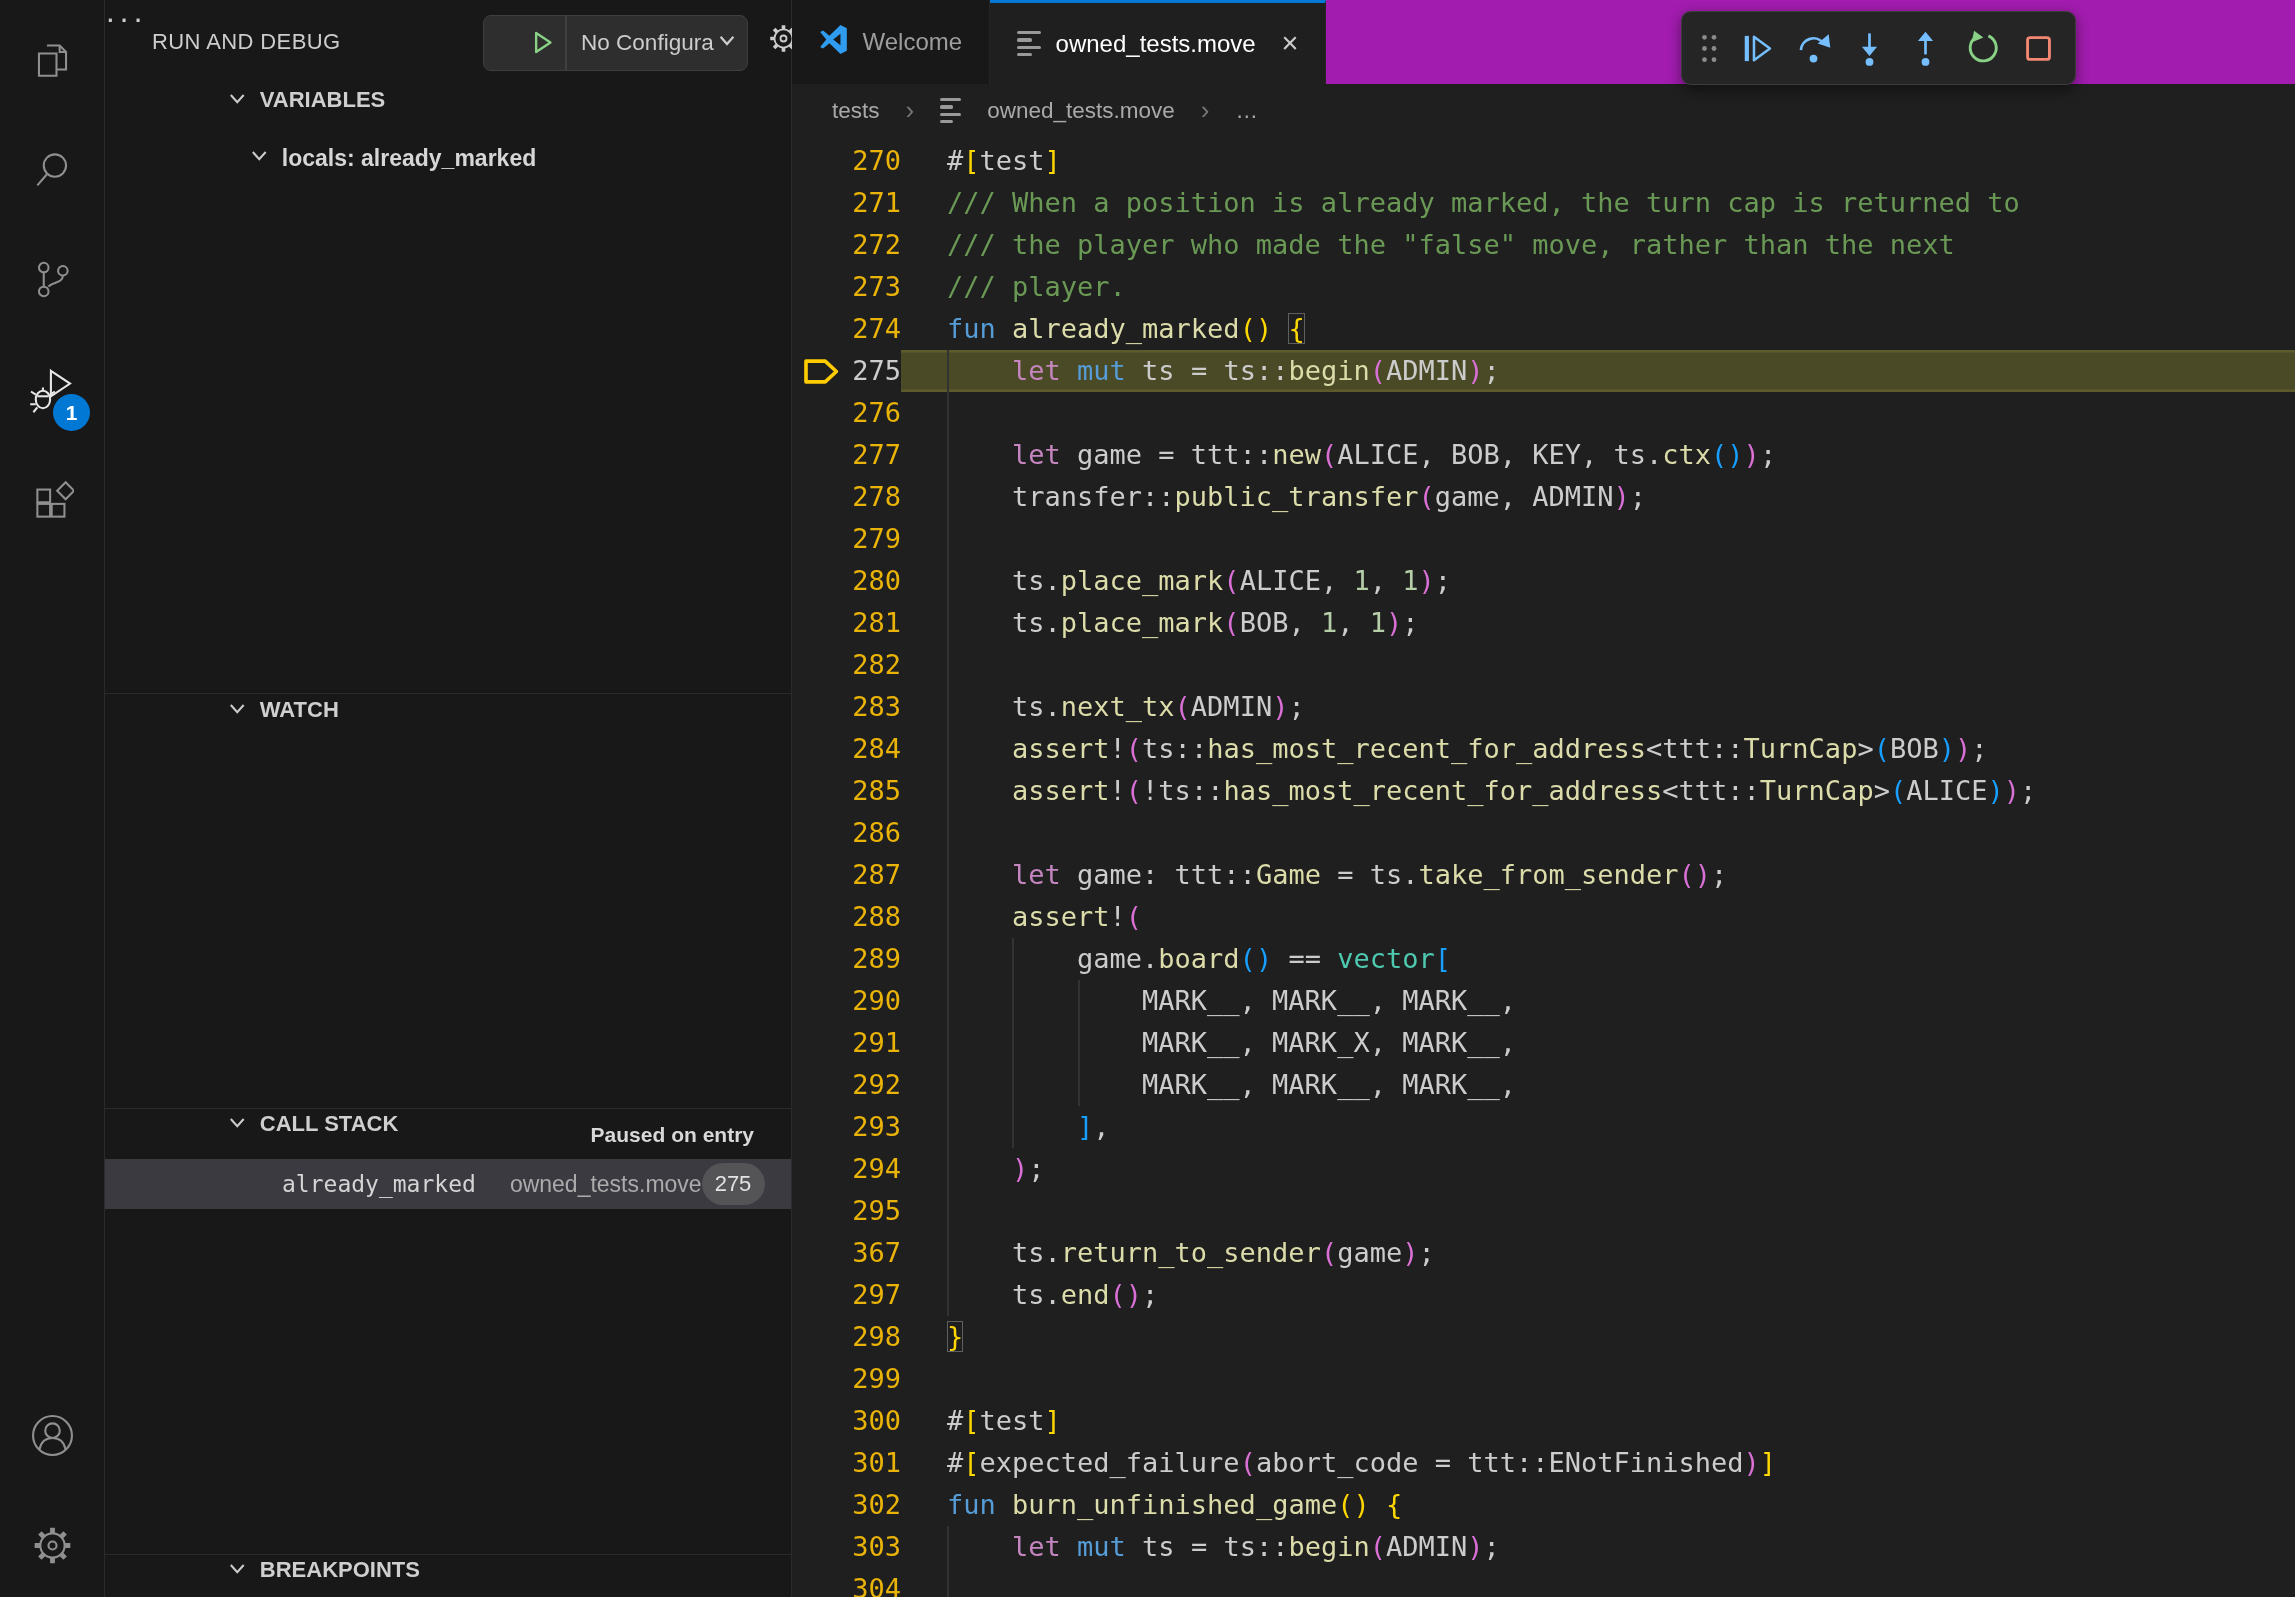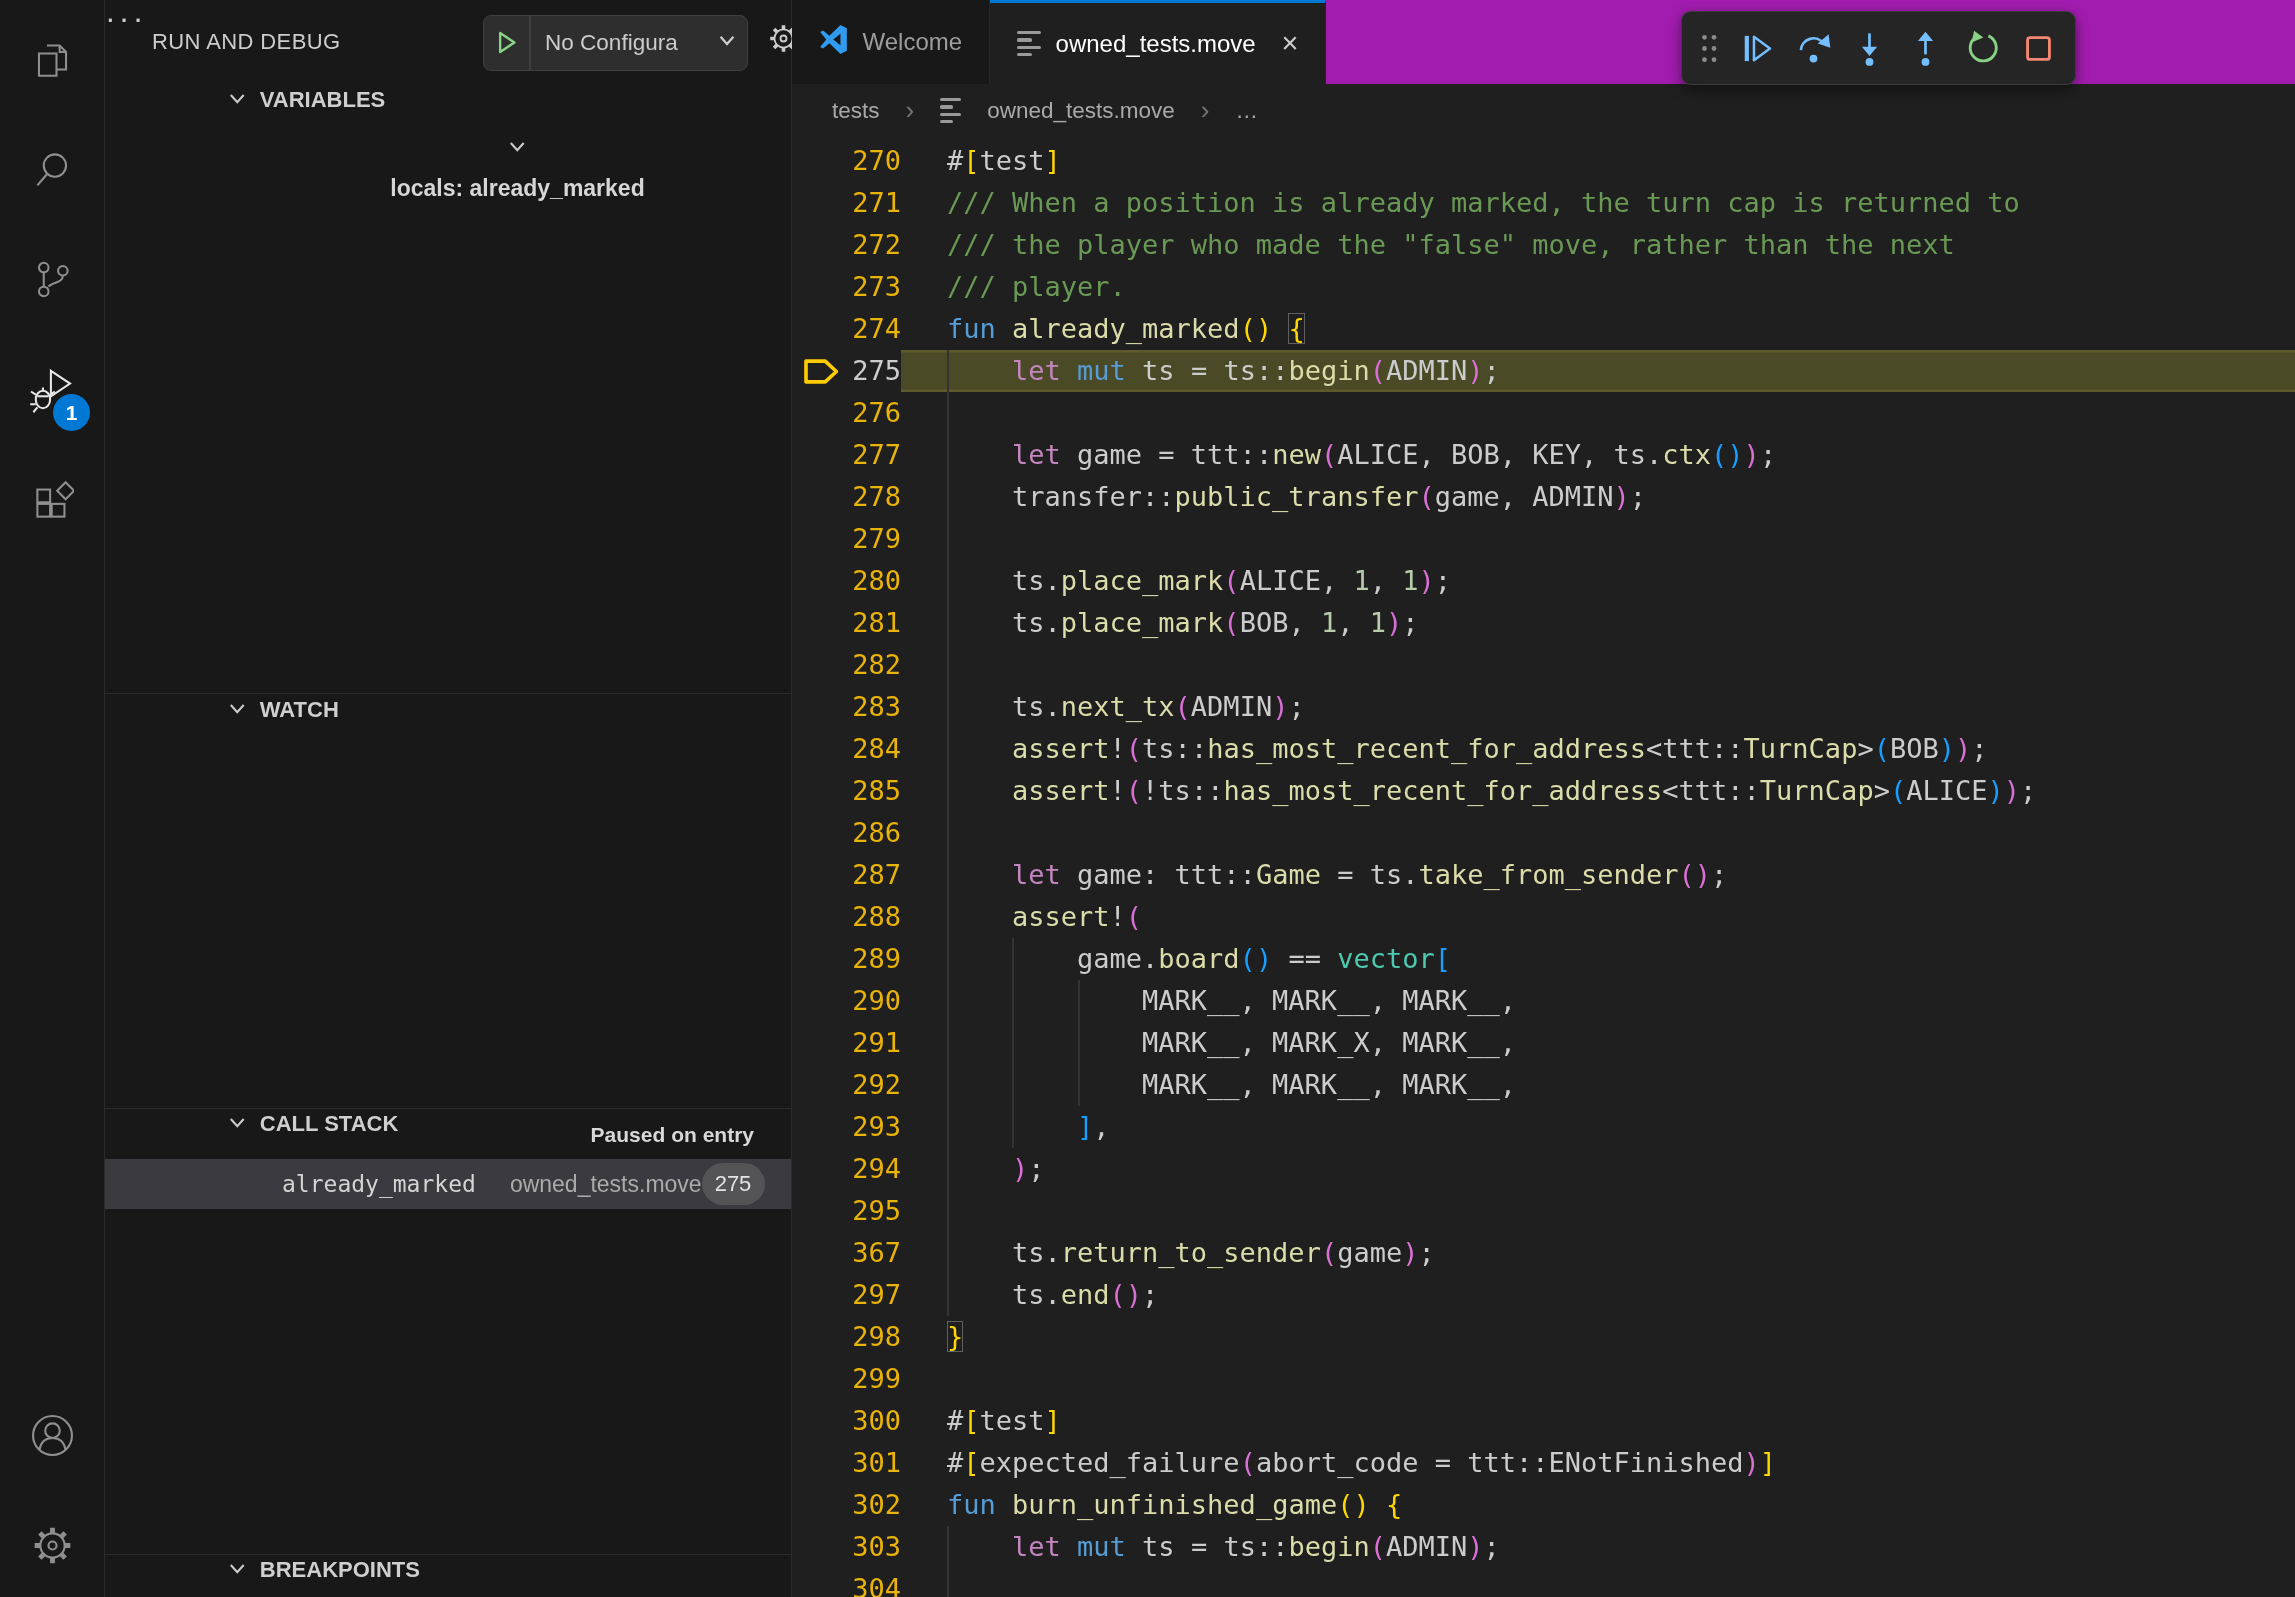--- a/index.html
+++ b/index.html
@@ -19,37 +19,37 @@
                font-weight:700; display:flex; align-items:center; justify-content:center; }
 
   
   #sidebar { position:relative; width:687px; height:100%; background:#181818;
              border-right:1.6px solid #2b2b2b; flex:none; font-size:22.5px; }
   #sb-titlebar { position:absolute; top:0; left:0; right:0; height:84px; }
   #sb-title { position:absolute; left:47px; top:0; height:84px; display:flex;
               align-items:center; font-size:22px; font-weight:400; color:#cccccc; letter-spacing:0.4px;}
   #config-dropdown { position:absolute; left:378px; top:14.5px; width:265px; height:56px;
                      background:#2e2e2e; border:1.6px solid #3f3f3f; border-radius:8px;
-                     display:flex; align-items:center; overflow:hidden; cursor:pointer;}
+                     display:flex; align-items:center; overflow:hidden; cursor:pointer;padding-left:36px;}
   #config-dropdown .play { flex:none; width:45px; display:flex; justify-content:center; }
   #config-dropdown .sep { flex:none; width:1.6px; height:56px; background:#3f3f3f; }
   #config-label { flex:1; padding-left:14.5px; white-space:nowrap; overflow:hidden; color:#cccccc; }
   #config-chevron { flex:none; margin-right:8px; }
   .sb-iconbtn { position:absolute; top:21px; cursor:pointer; }
   #sb-gear { left:661px; }
   #sb-dots { left:724px; top:11.3px; font-size:32px; color:#cccccc; letter-spacing:3.2px; cursor:pointer;}
 
   .sec-header { position:absolute; left:0; right:0; height:47px; display:flex;
                 padding-left:121px; gap:11.3px; font-weight:700;
                 font-size:22px; color:#cfcfcf; cursor:pointer; }
   .sec-divider { position:absolute; left:0; right:0; border-top:1.6px solid #2b2b2b; }
   .chev svg { stroke:#cccccc; fill:none; stroke-width:2.6; }
   #row-locals { position:absolute; top:135px; left:0; right:4px; height:47px; display:flex;
                 align-items:center; padding-left:143px; gap:11.3px; font-weight:700;
-                font-size:23px; color:#d6d6d6; cursor:pointer;flex-direction:column; }
+                font-size:23px; color:#d6d6d6; cursor:pointer; }
   #callstack-status { position:absolute; right:37px; top:0; height:47px; display:flex;
                       align-items:center; font-size:21px; font-weight:700; color:#d8d8d8; }
   #frame-row { position:absolute; top:1159px; left:0; right:0; height:50px;
                background:#3a3a40; display:flex; align-items:center; cursor:pointer; }
   #frame-name { margin-left:177px; font-family:"DejaVu Sans Mono", monospace;
                 font-size:23px; color:#d4d4d4; }
   #frame-file { margin-left:34px; font-size:23px; color:#ababab; }
   #frame-line-badge { position:absolute; right:26.5px; height:42px; min-width:63px;
                       border-radius:21px; background:#545456; color:#e3e3e3;
                       font-size:22px; display:flex; align-items:center; justify-content:center; }

